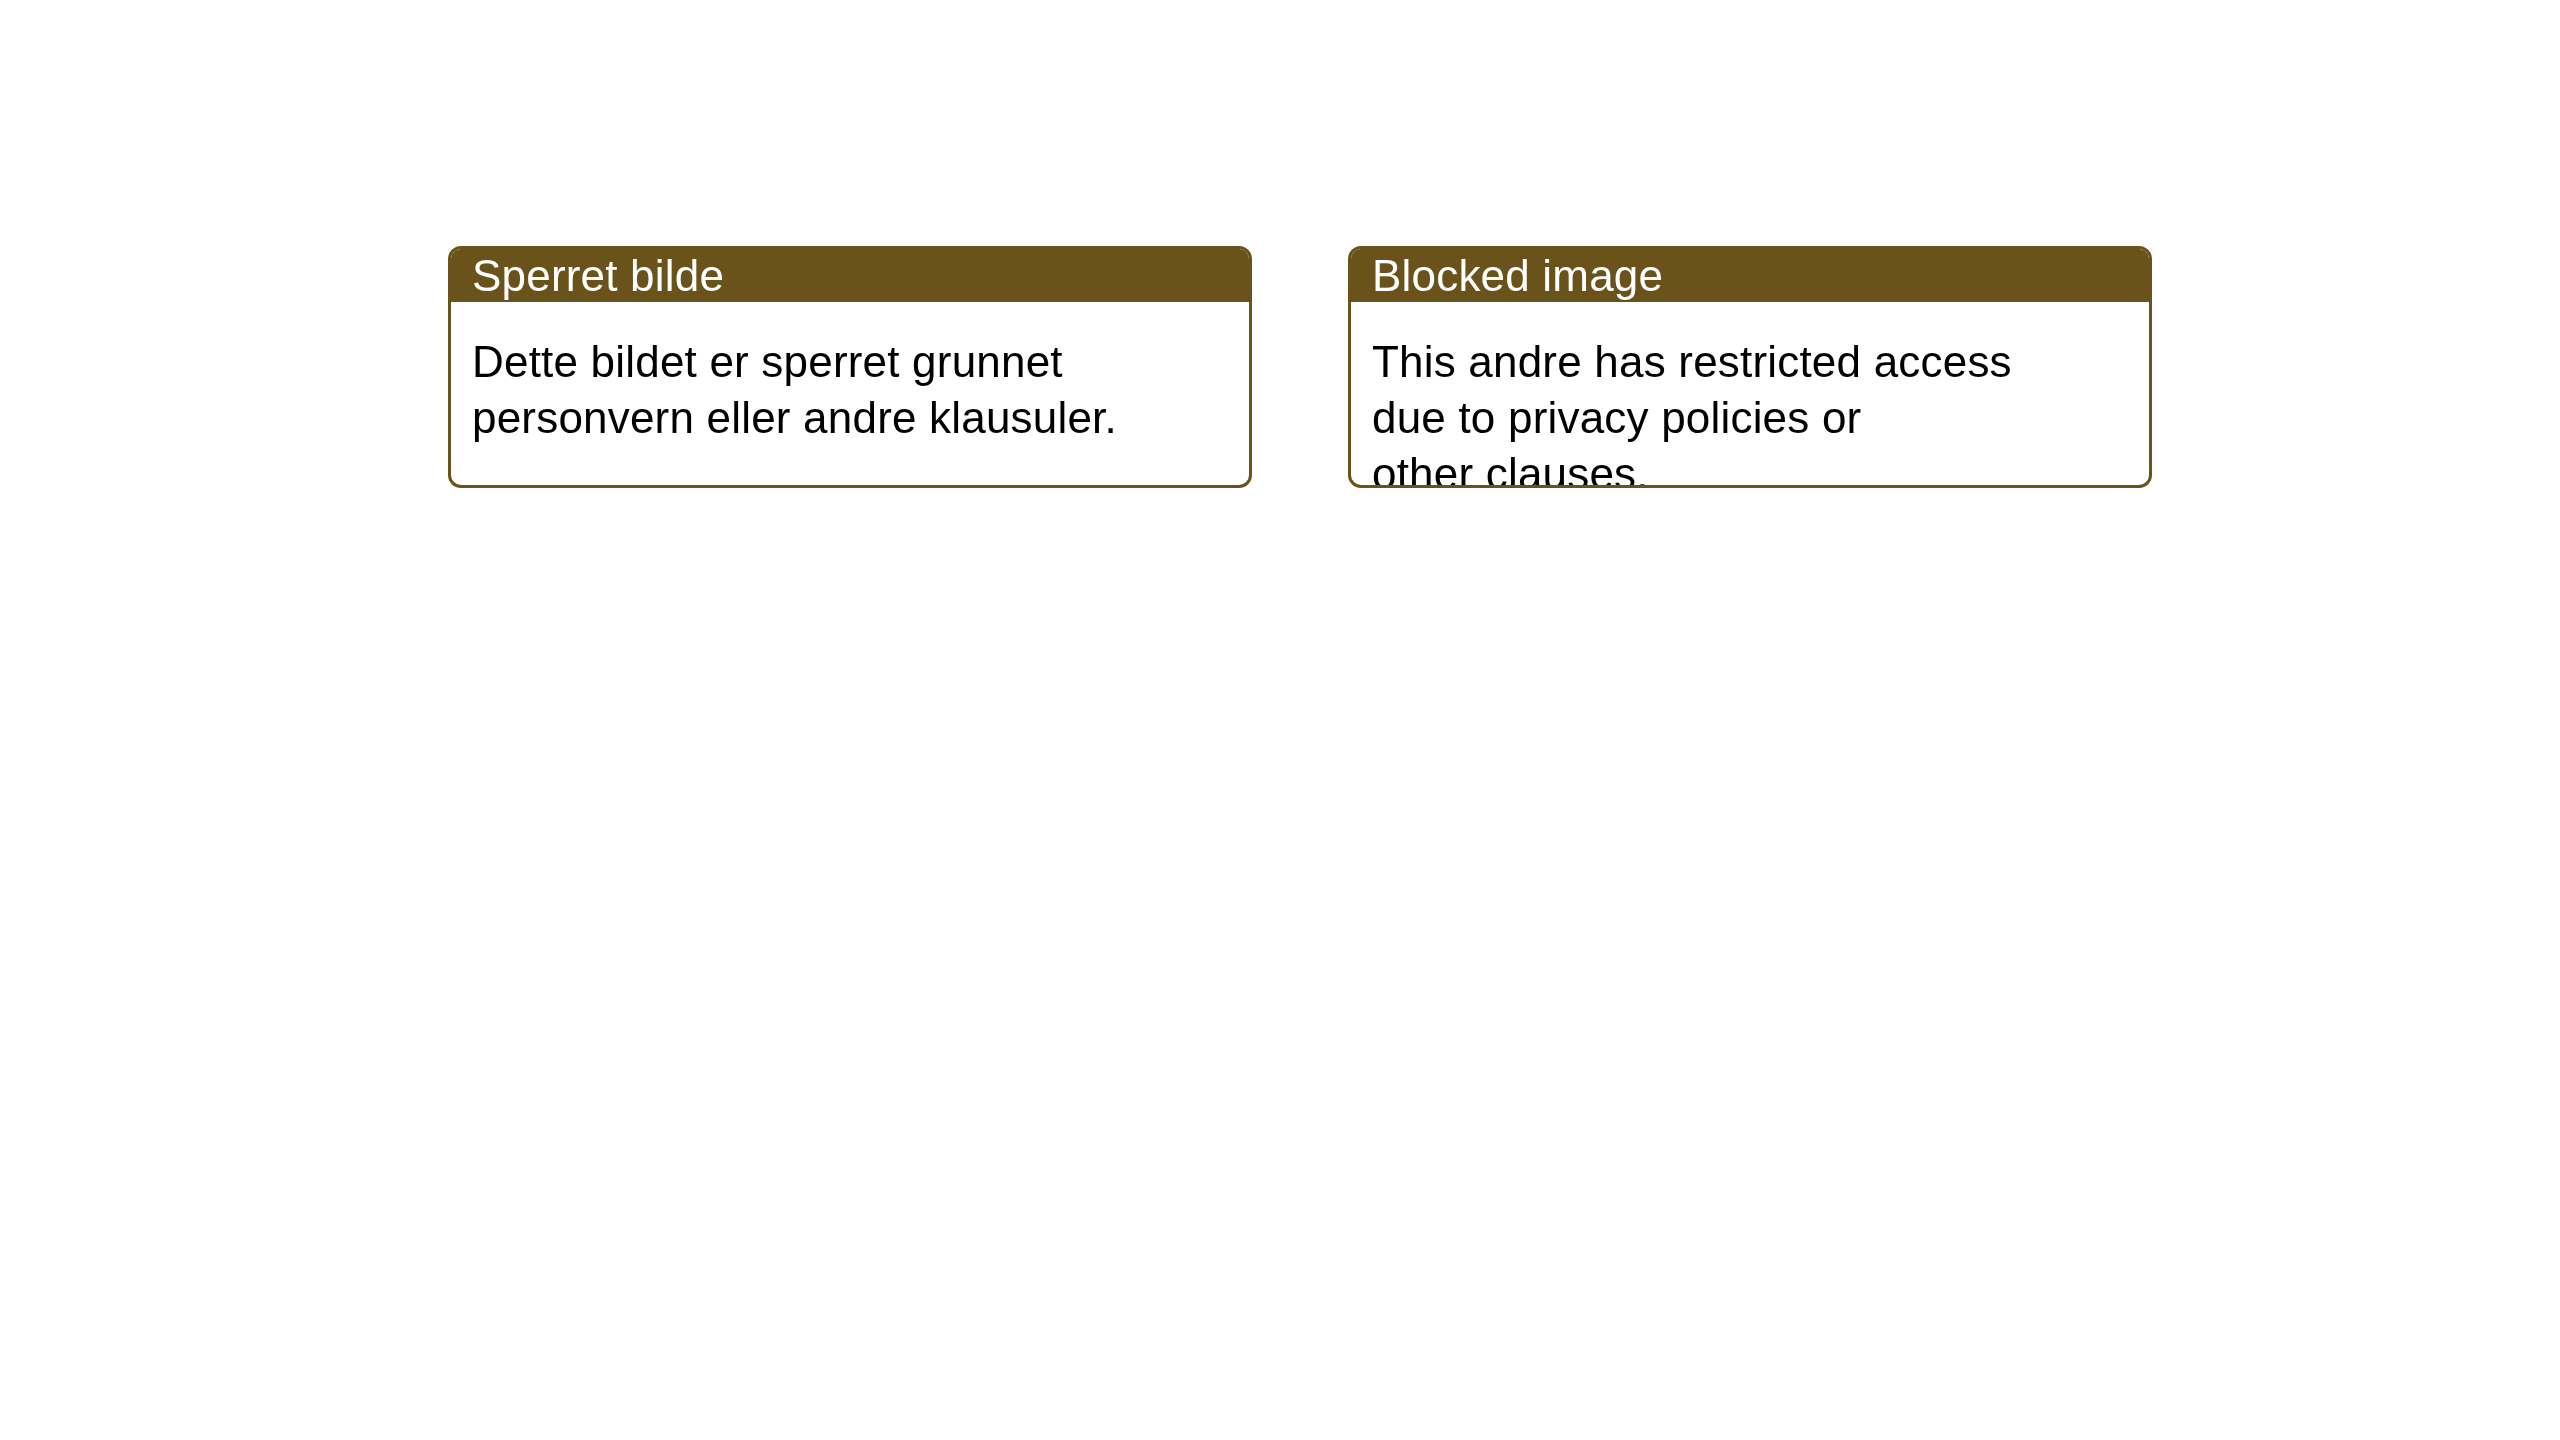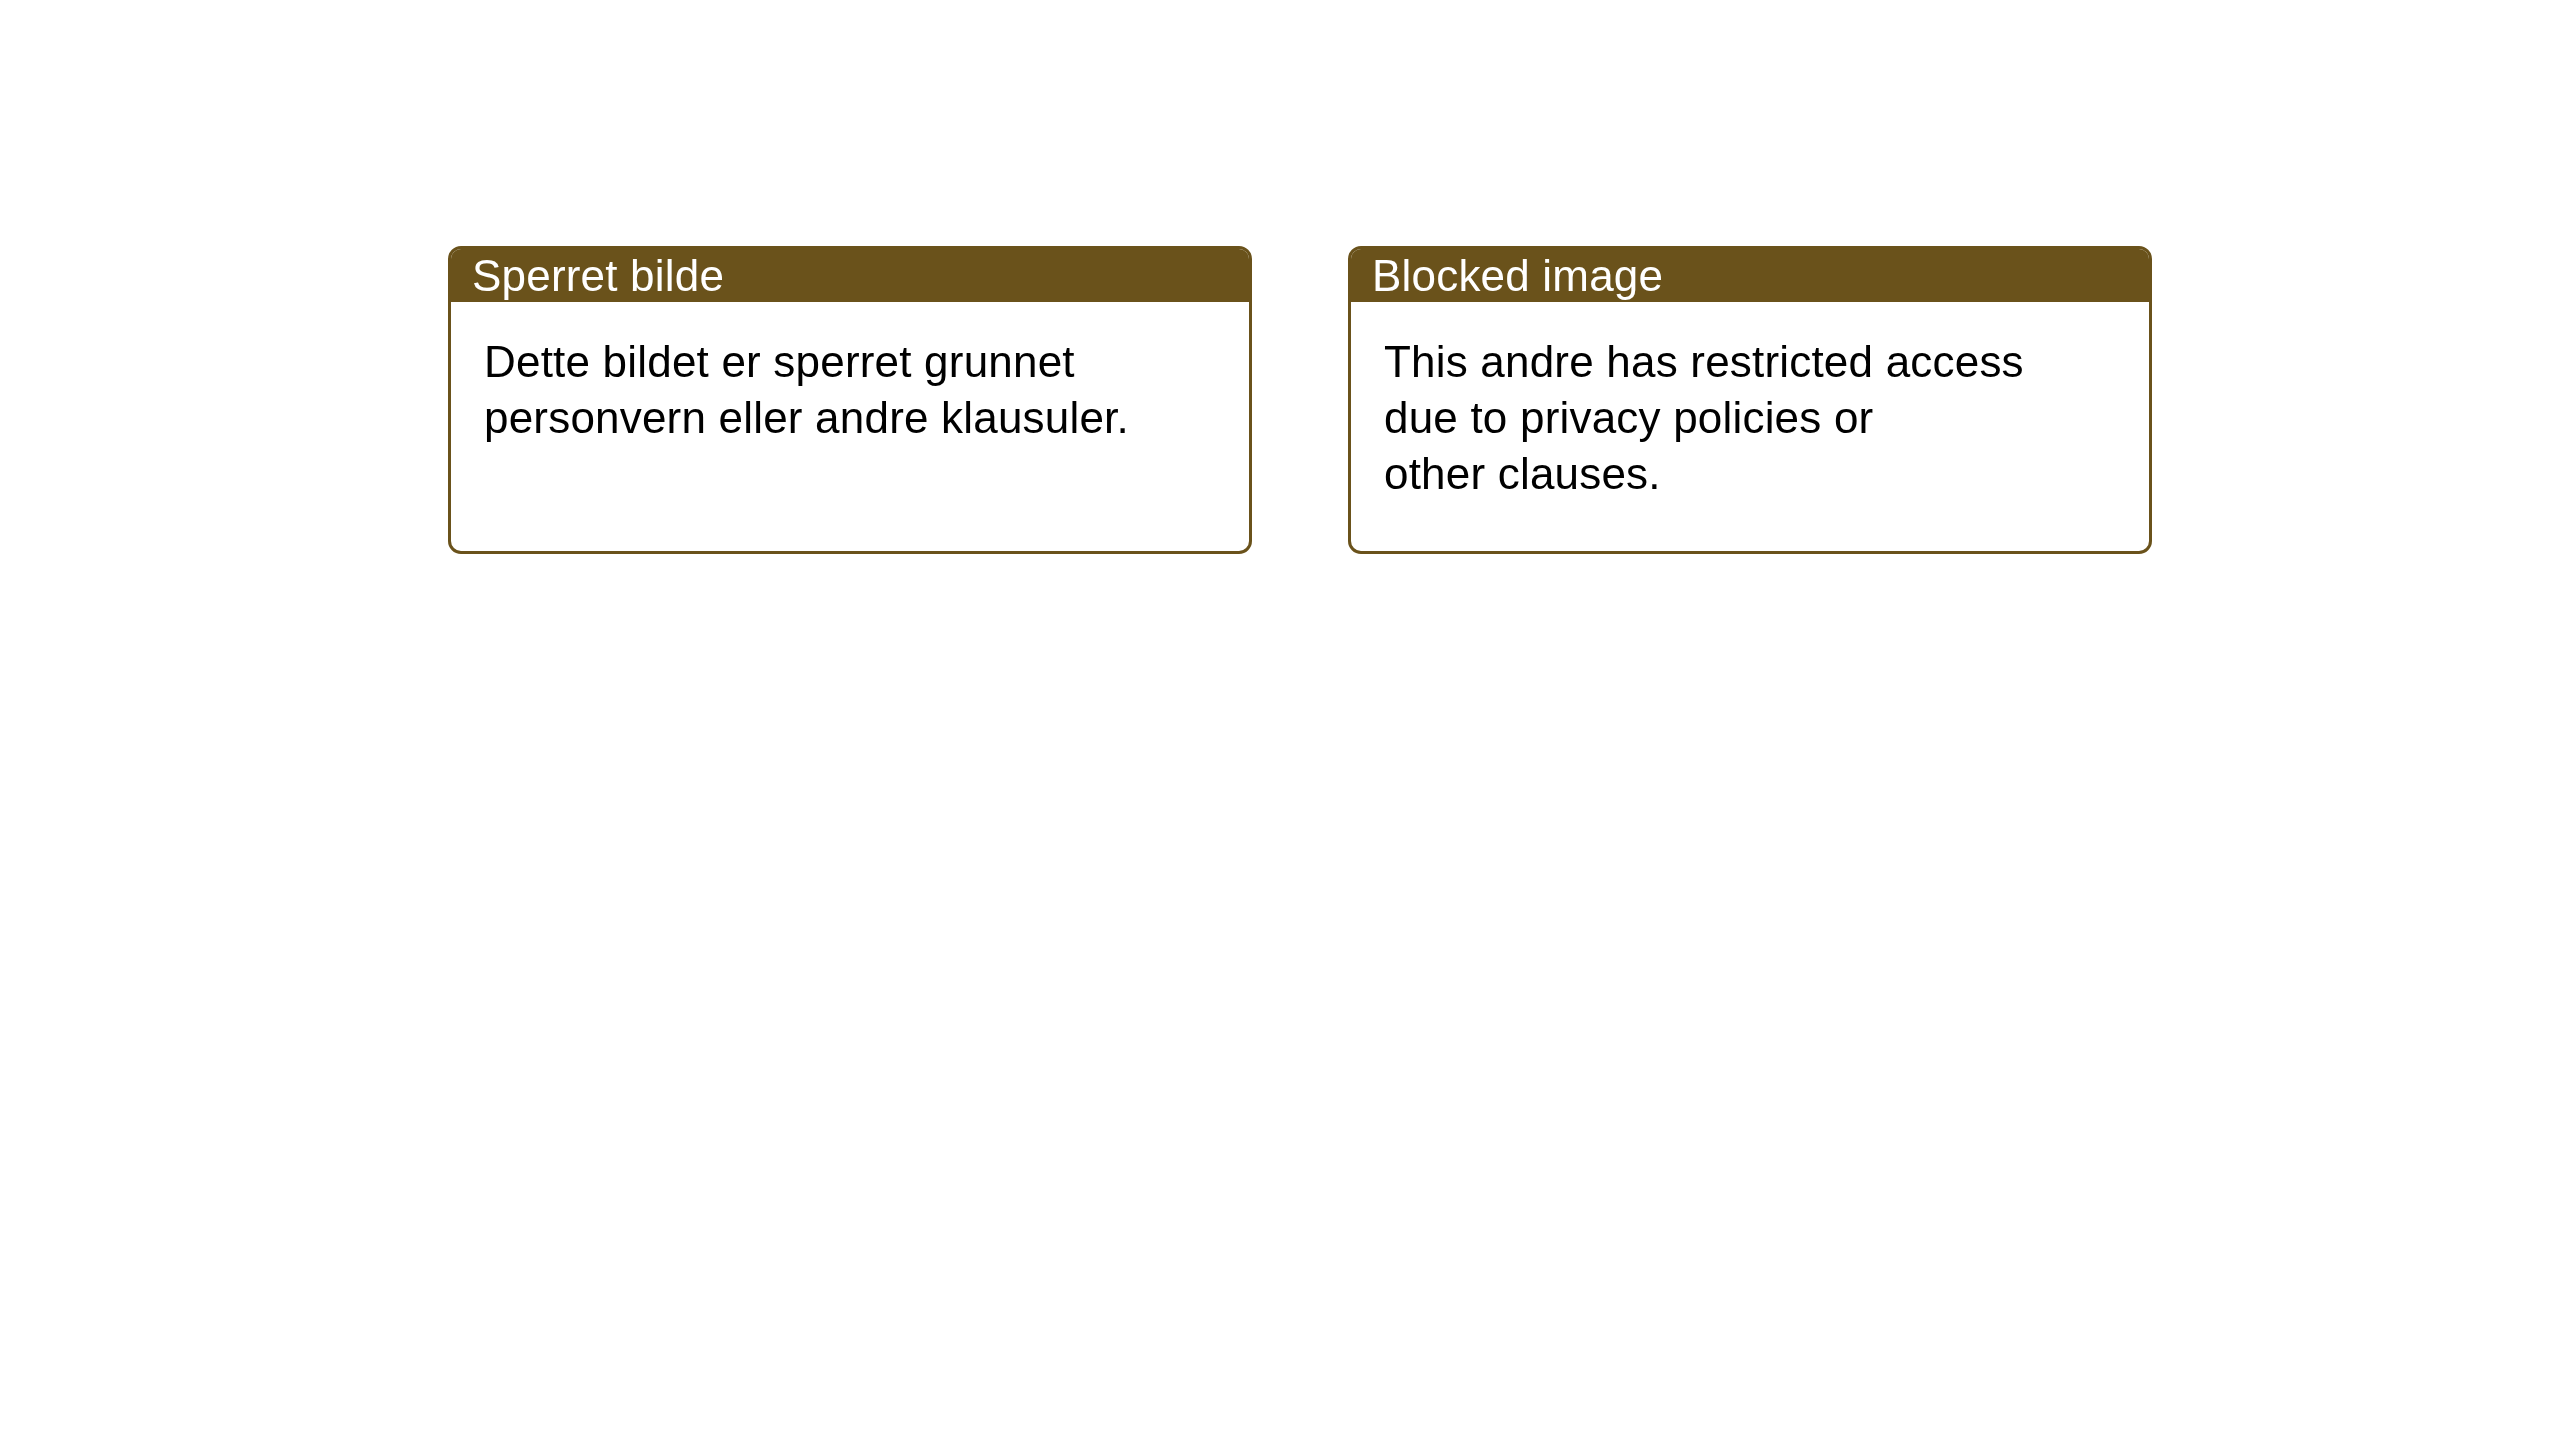--- a/index.html
+++ b/index.html
@@ -10,42 +10,41 @@
     height: 1440px;
     background: var(--page-bg);
     font-family: "Liberation Sans", sans-serif;
     position: relative;
     overflow: hidden;
   }
   .card {
     position: absolute;
     top: 246px;
     width: 804px;
-    height: 308px;
+    height: 242px;
     background: #ffffff;
     border: 3px solid var(--accent);
     border-radius: 13px;
     overflow: hidden;
   }
   .card-no { left: 448px; }
   .card-en { left: 1348px; }
   .card-header {
     height: 53px;
     background: var(--accent);
     color: var(--header-text);
     display: flex;
     align-items: center;
     padding: 0 21px;
     font-size: 44px;
     line-height: 1;
     letter-spacing: 0.2px;
   }
   .card-body {
     padding: 32px 21px 0 21px;
-    margin-left: 12px;
   }
   .card-text {
     margin: 0;
     font-size: 44px;
     line-height: 56px;
     color: var(--body-text);
     white-space: pre-line;
     letter-spacing: 0.2px;
   }
 </style>

